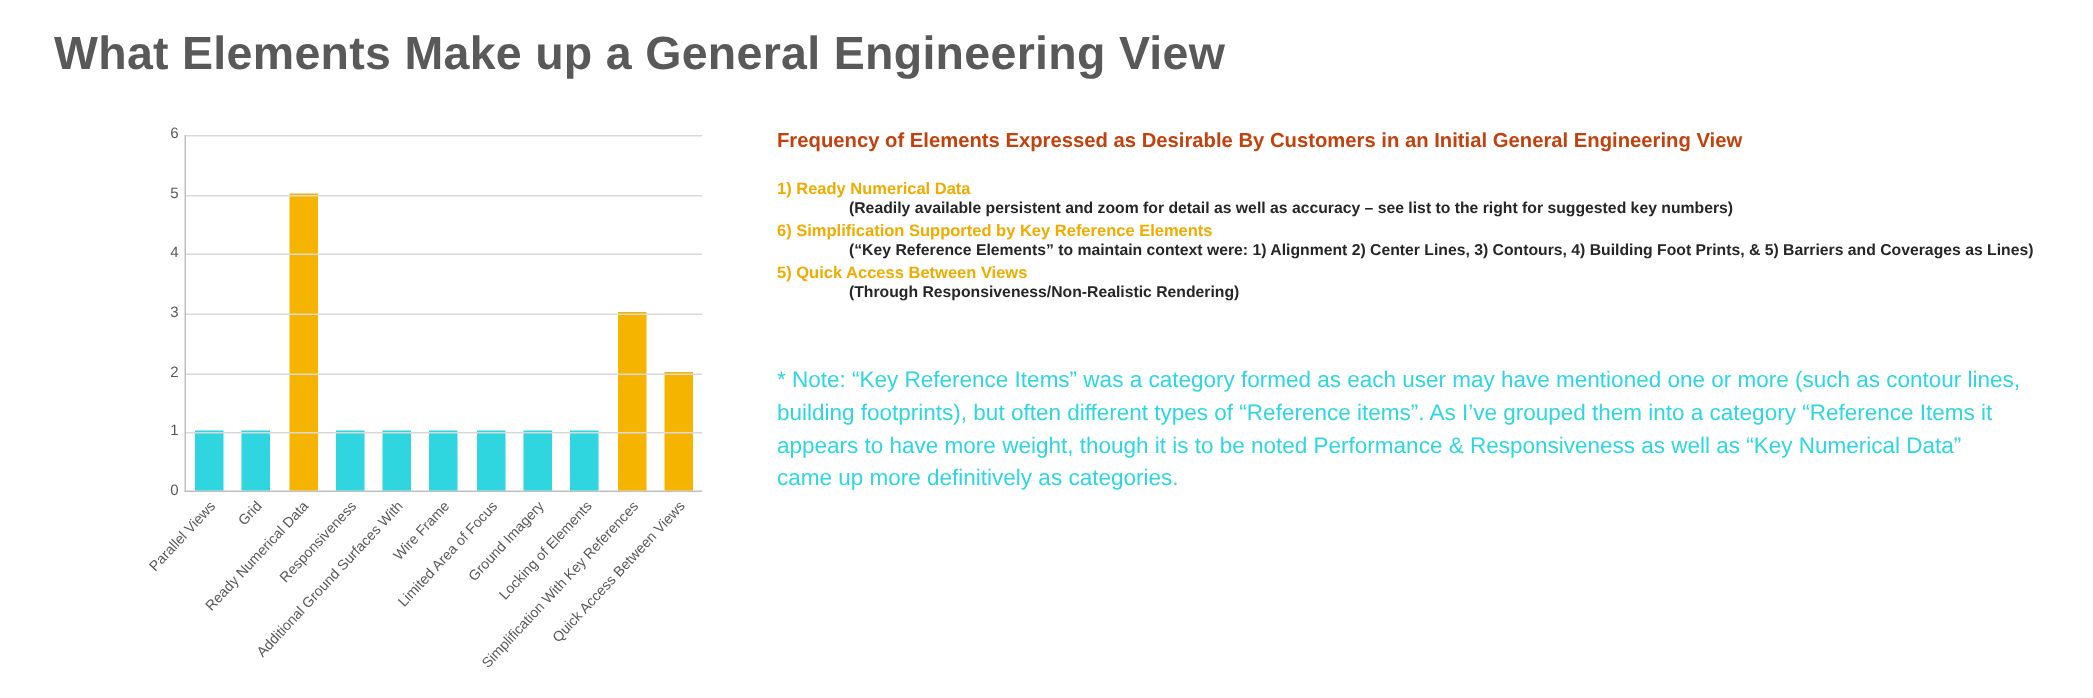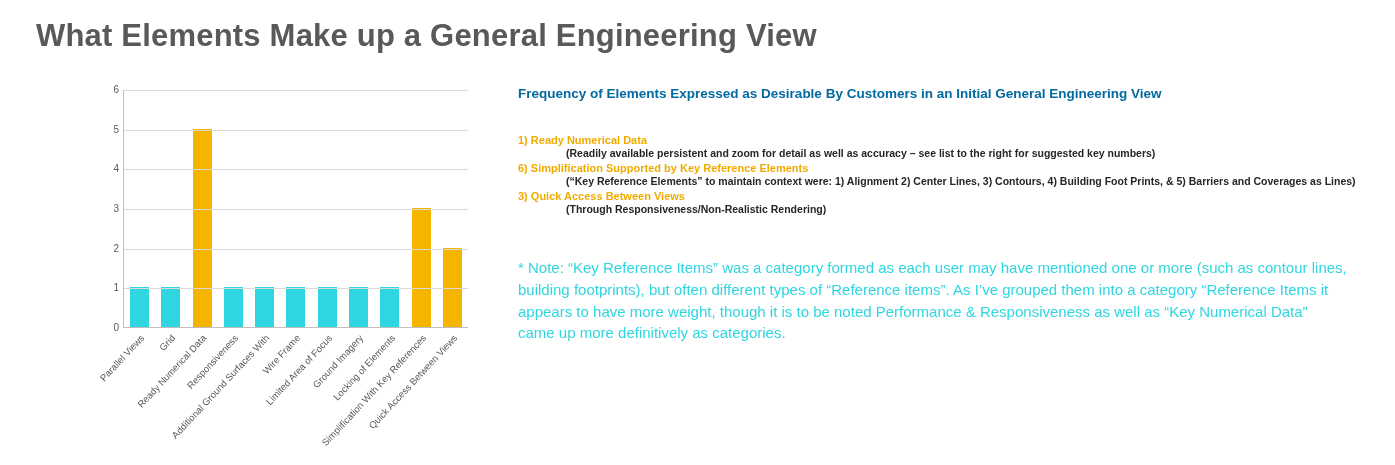--- a/index.html
+++ b/index.html
@@ -108,22 +108,22 @@
   
   .right-panel {
     position: absolute;
     left: 518px;
     top: 86px;
     width: 850px;
   }
   .panel-title {
     font-size: 13.5px;
     font-weight: bold;
-    color: #0369a1;
-    margin-bottom: 33px;
+    color: #c2410c;
+    margin-bottom: 19px;
   }
   .item-head {
     font-size: 11px;
     font-weight: bold;
     color: #f0ab00;
     margin-top: 2px;
   }
   .item-sub {
     font-size: 10.5px;
     font-weight: bold;
@@ -239,18 +239,18 @@
 
   <div>
     <div class="item-head">1) Ready Numerical Data</div>
     <div class="item-sub">(Readily available persistent and zoom for detail as well as accuracy – see list to the right for suggested key numbers)</div>
   </div>
   <div>
     <div class="item-head">6) Simplification Supported by Key Reference Elements</div>
     <div class="item-sub">(“Key Reference Elements” to maintain context were: 1) Alignment 2) Center Lines, 3) Contours, 4) Building Foot Prints, &amp; 5) Barriers and Coverages as Lines)</div>
   </div>
   <div>
-    <div class="item-head">3) Quick Access Between Views</div>
+    <div class="item-head">5) Quick Access Between Views</div>
     <div class="item-sub">(Through Responsiveness/Non-Realistic Rendering)</div>
   </div>
 
   <div class="note">* Note: “Key Reference Items” was a category formed as each user may have mentioned one or more (such as contour lines,  building footprints), but often different types of “Reference items”. As I’ve grouped them into a category “Reference Items it appears to have more weight, though it is to be noted Performance &amp; Responsiveness  as well as “Key Numerical Data” came up more definitively as categories.</div>
 </div>
 
 </body></html>

